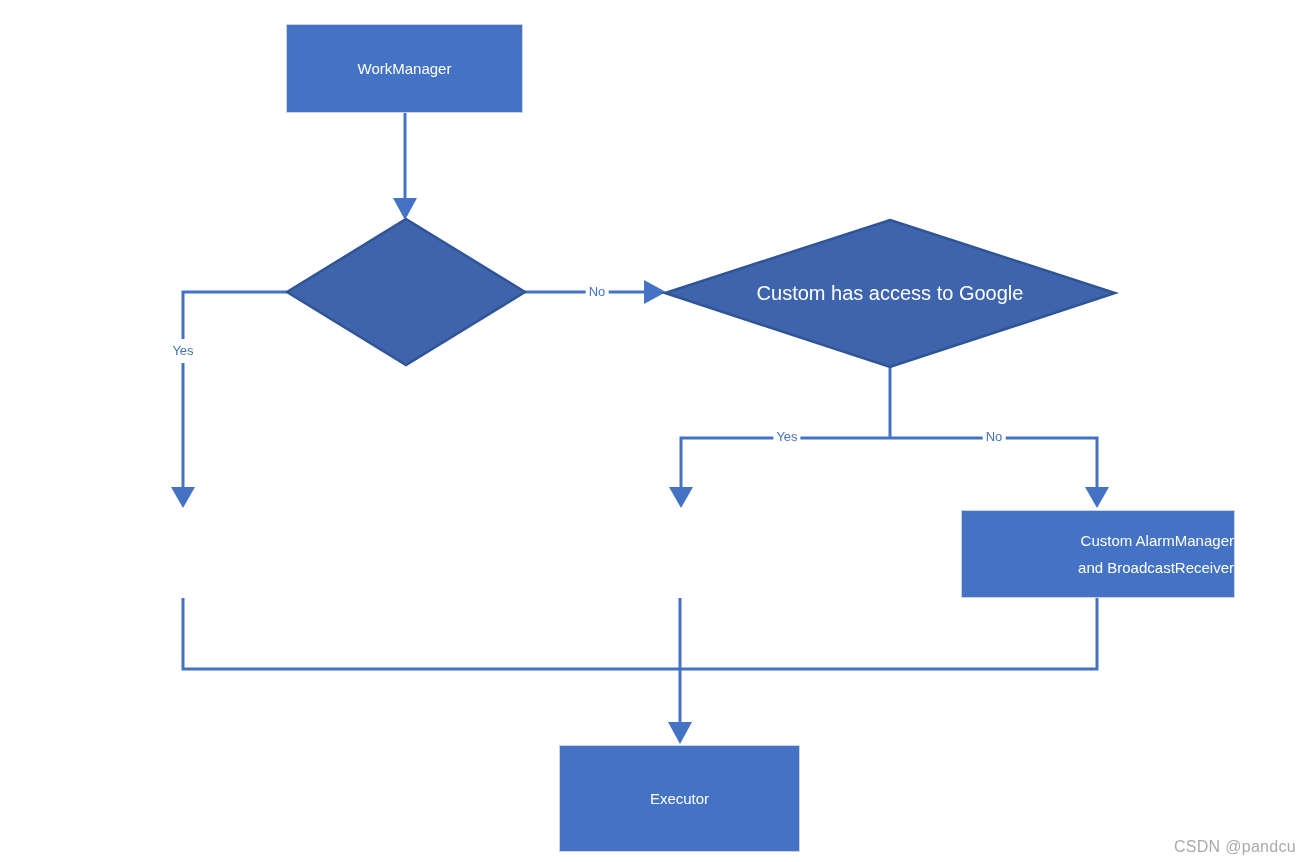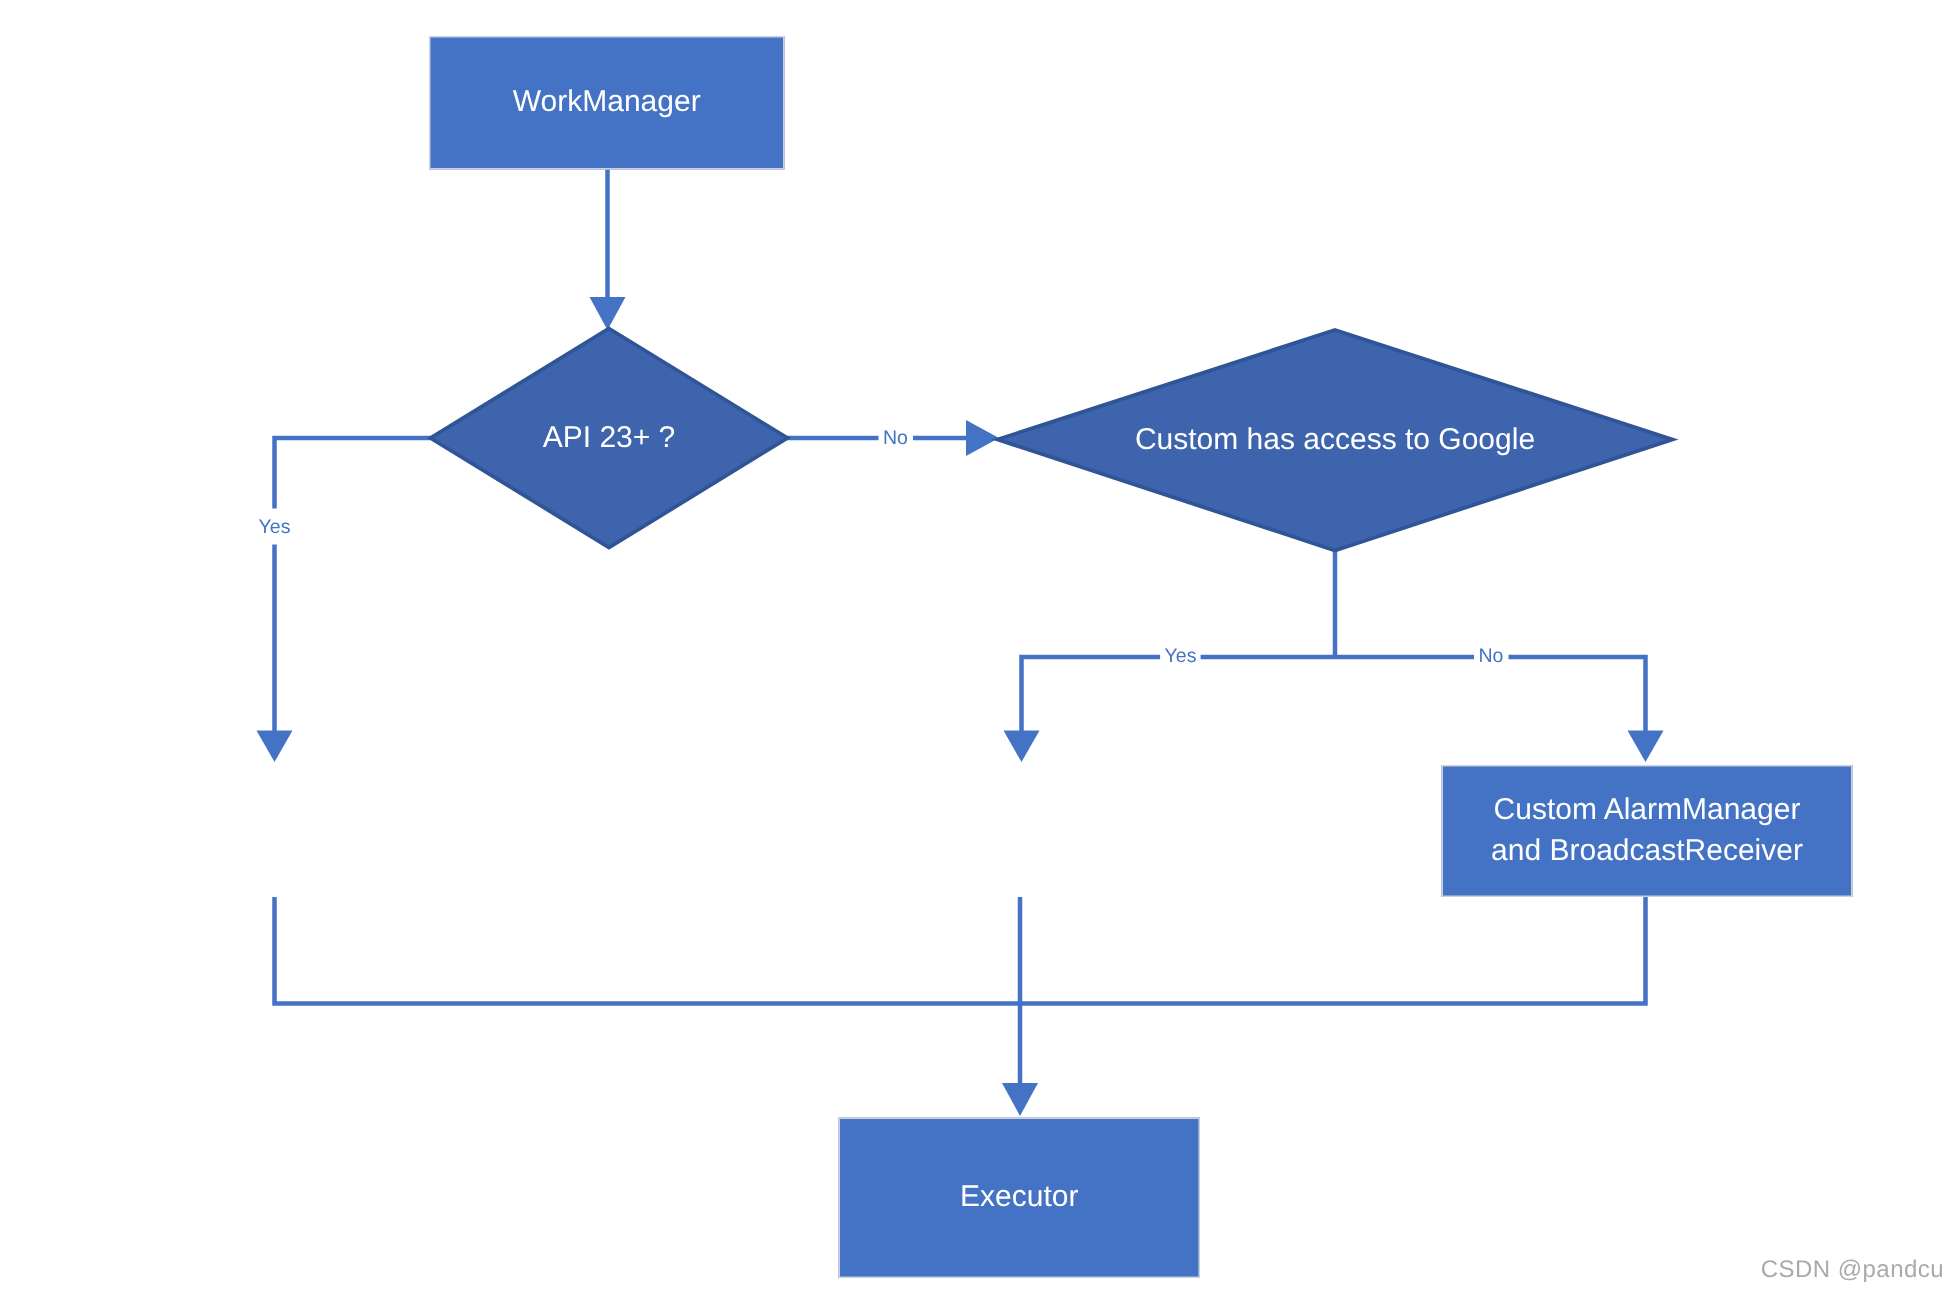--- a/index.html
+++ b/index.html
@@ -29,21 +29,21 @@
     width: 1302px; height: 862px;
   }
   .connector { stroke: var(--line); stroke-width: 3; fill: none; }
   .arrowhead { fill: var(--line); stroke: none; }
   .diamond-shape { fill: var(--diamond_fill); stroke: var(--diamond_border); stroke-width: 2.5; stroke-linejoin: miter; }
   .box {
     position: absolute;
     background: var(--box_fill);
     border: 1px solid var(--box_border);
     color: var(--node_text);
-    font-size: 20px;
+    font-size: 15px;
     display: flex;
     flex-direction: column;
     align-items: center;
     justify-content: center;
     text-align: center;
     line-height: 27px;
   }
   .diamond-label {
     position: absolute;
     color: var(--node_text);
@@ -103,32 +103,29 @@
     <polygon class="diamond-shape" points="406,219 525,292 406,365 287,292"></polygon>
     <polygon class="diamond-shape" points="890,220 1115,293 890,367 665,293"></polygon>
   </svg>
 
   <div class="box" style="left:286px; top:24px; width:237px; height:89px;">
     <span>WorkManager</span>
   </div>
 
 
 
-  <div class="box" style="left:961px; top:510px; width:274px; height:88px;">
+  <div class="box" style="left:961px; top:510px; width:274px; height:88px;align-items:flex-end;">
     <span>Custom AlarmManager</span>
     <span>and BroadcastReceiver</span>
   </div>
 
   <div class="box" style="left:559px; top:745px; width:241px; height:107px;">
     <span>Executor</span>
   </div>
 
-  <div class="diamond-label" style="left:287px; top:219px; width:238px; height:146px;">
-    <span>API 23+ ?</span>
-  </div>
 
   <div class="diamond-label" style="left:665px; top:220px; width:450px; height:147px;">
     <span>Custom has access to Google</span>
   </div>
 
   <div class="edge-label" style="left:183px; top:351px;">Yes</div>
 
   <div class="edge-label" style="left:597px; top:292px;">No</div>
 
   <div class="edge-label" style="left:787px; top:437px;">Yes</div>

